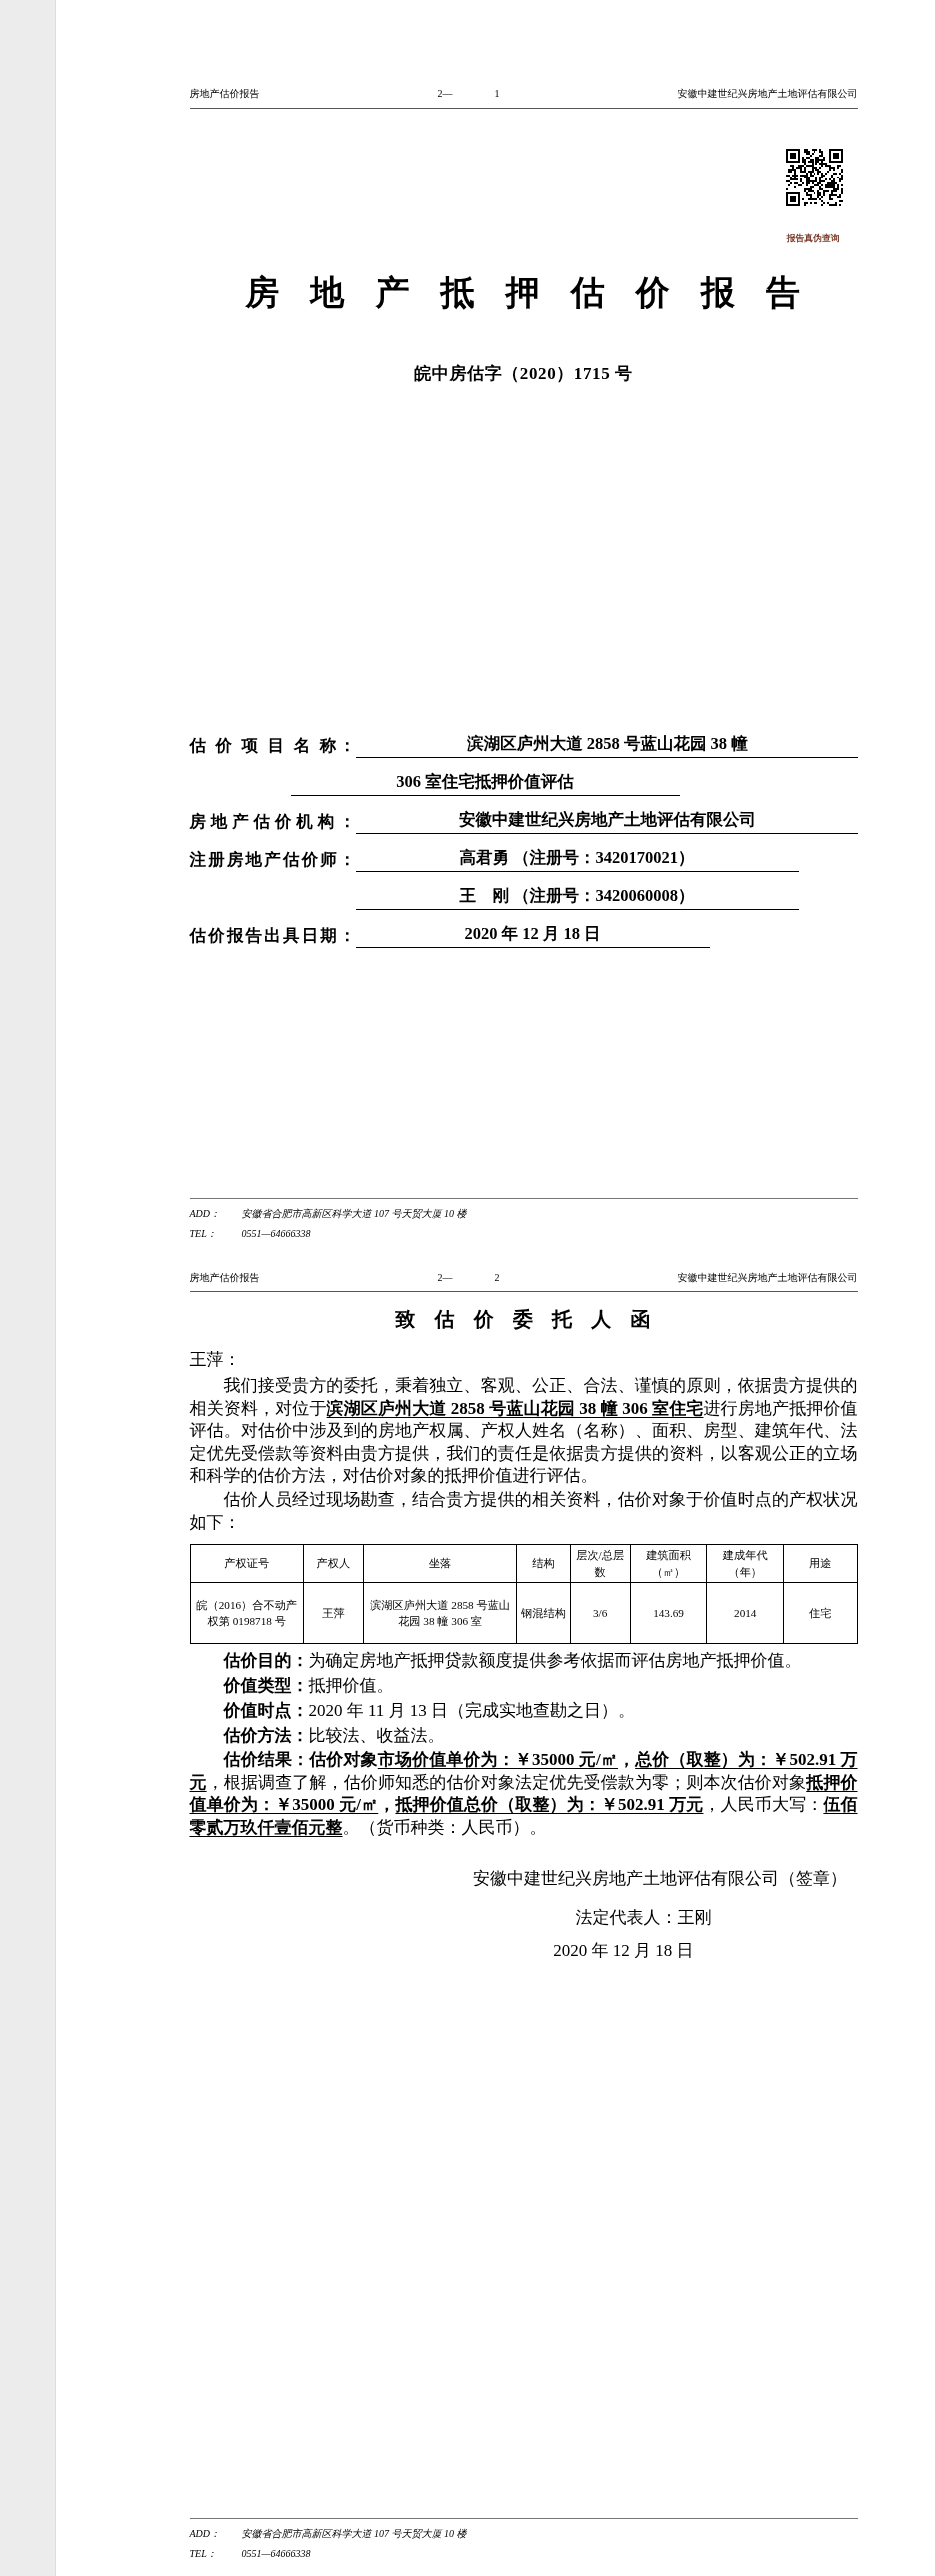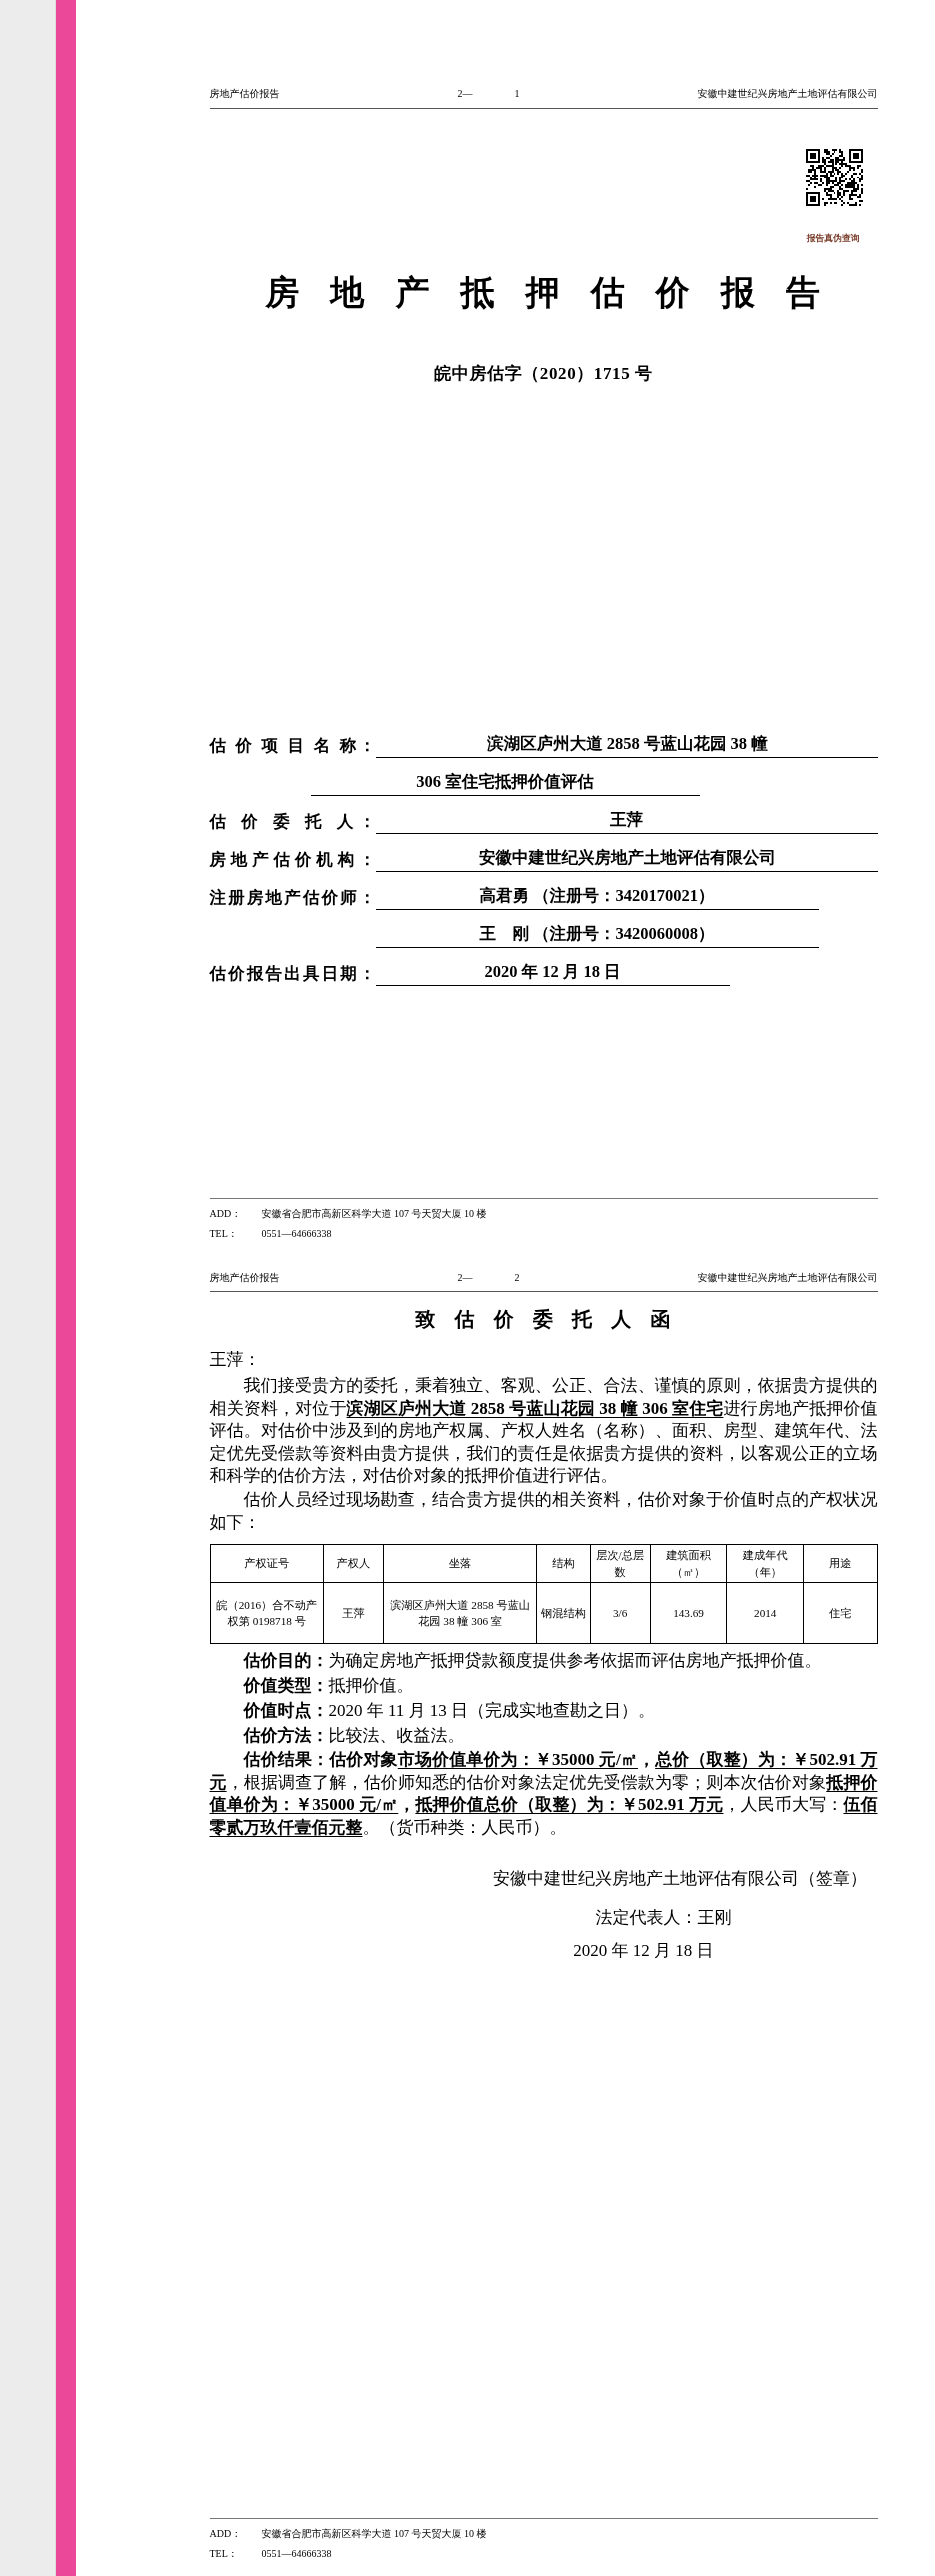--- a/index.html
+++ b/index.html
@@ -1,32 +1,32 @@
 <!DOCTYPE html>
 <html style="font-size:9.4px"><head>
 <meta charset="utf-8">
 <style>
   * { box-sizing: border-box; }
   html, body { margin: 0; padding: 0; }
   body { background: #ececec; font-family: "Liberation Serif", "DejaVu Serif", serif; color: #000; }
-  .doc { width: 824px; margin: 0 auto; background: #ec4899; outline: 0.6px solid #ddd; padding-left: 20px; }
+  .doc { width: 824px; margin: 0 auto; background: #ec4899; outline: 0.6px solid #ddd; }
   .page { position: relative; width: 936px; background: #fff; overflow: hidden; }
   .page-1 { height: 1256px; }
   .page-2 { height: 1320px; }
 
   
   .page-header { position: absolute; top: 87px; left: 134px; right: 134px; display: flex;
     justify-content: space-between; align-items: baseline; font-size: 10px;
     border-bottom: 0.6px solid #555; padding-bottom: 6.5px; }
   .page-2 .page-header { top: 14.7px; }
   .ph-center { white-space: nowrap; }
   .ph-num { display: inline-block; margin-left: 42px; }
   .page-footer { position: absolute; left: 134px; right: 134px; bottom: 11.8px;
     border-top: 0.6px solid #777; padding-top: 5.3px; font-size: 10px; }
-  .pf-line { display: flex; line-height: 20px; }
+  .pf-line { display: flex; line-height: 20px; font-style: italic; }
   .pf-label { width: 52px; flex: 0 0 52px; }
 
   
   .qr-block { position: absolute; top: 149px; right: 149px; width: 57px; }
   .qr { width: 57px; height: 57px; display: block; shape-rendering: crispEdges; }
   .qr-caption { margin-top: 27px; font-size: 8.8px; font-weight: bold; text-align: center; white-space: nowrap; margin-left: -1.8px; }
 
   
   .main-title { position: absolute; top: 270px; left: 0; width: 100%; margin: 0; text-align: center;
     font-size: 34px; font-weight: bold; letter-spacing: 1.8px; word-spacing: 19px; }
@@ -381,24 +381,20 @@
 
     <div class="cover-form">
       <div class="form-row">
         <span class="form-label">估 价 项 目 名 称：</span>
         <span class="form-value fv-flex fv-left">滨湖区庐州大道 2858 号蓝山花园 38 幢</span>
       </div>
       <div class="form-row">
         <span class="form-value fv-line2">306 室住宅抵押价值评估</span>
       </div>
       <div class="form-row">
-        <span class="form-label">估 价 委 托 人：</span>
-        <span class="form-value fv-flex">王萍</span>
-      </div>
-      <div class="form-row">
         <span class="form-label">房地产估价机构：</span>
         <span class="form-value fv-flex fv-left">安徽中建世纪兴房地产土地评估有限公司</span>
       </div>
       <div class="form-row">
         <span class="form-label">注册房地产估价师：</span>
         <span class="form-value fv-w750">高君勇 （注册号：3420170021）</span>
       </div>
       <div class="form-row">
         <span class="form-label"></span>
         <span class="form-value fv-w750">王　刚 （注册号：3420060008）</span>

